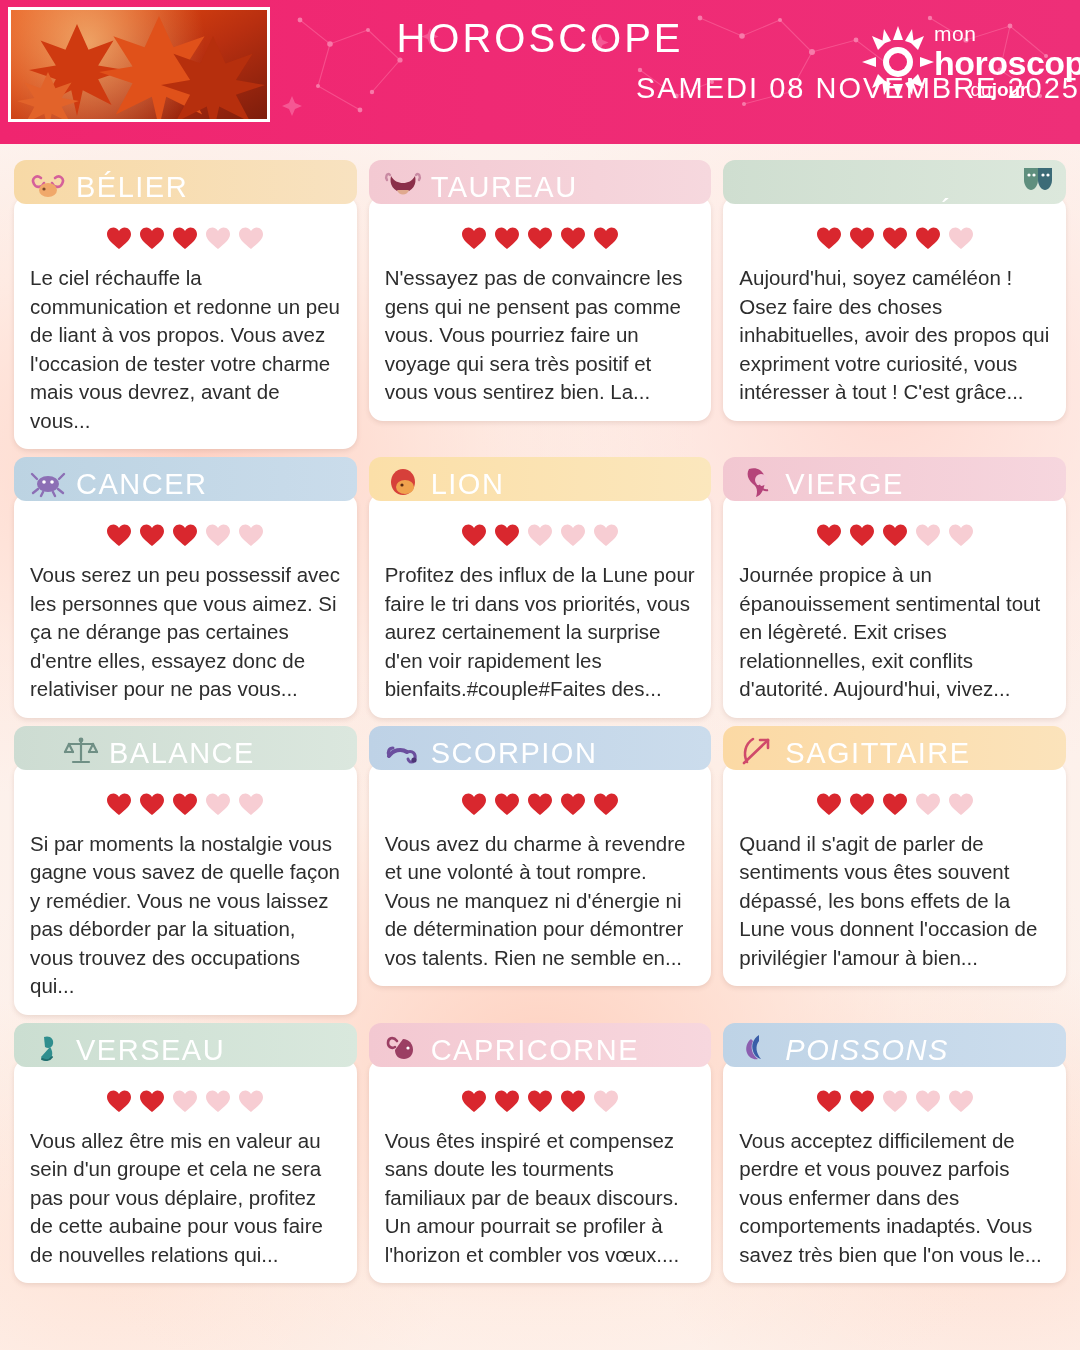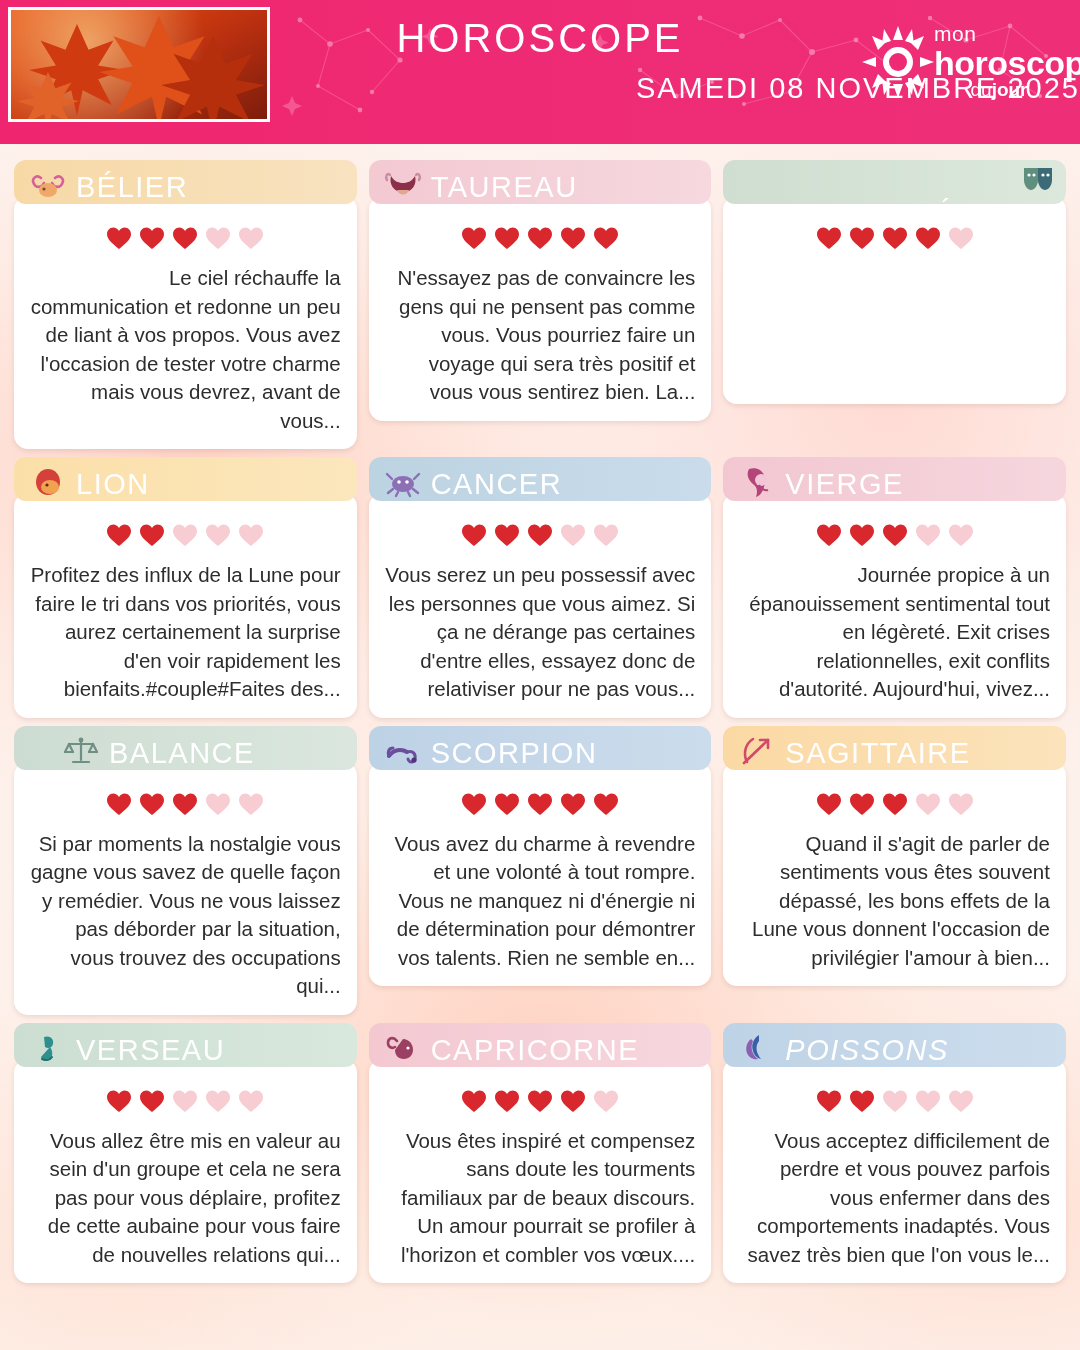--- a/index.html
+++ b/index.html
@@ -130,33 +130,32 @@
     margin: 8px 0 14px 0;
   }
   .heart {
     width: 26px; height: 24px; position: relative;
   }
   .heart svg { display: block; }
   .sign-text {
     font-size: 20.5px;
     line-height: 28.5px;
     color: #2d2d2d;
-    text-align: right;
   }
 
   
   .h-belier   { background: linear-gradient(90deg,#f7d9a6,#f8e2c0); }
   .h-taureau  { background: linear-gradient(90deg,#f3c9d2,#f6d8de); }
   .h-gemeaux  { background: linear-gradient(90deg,#cfded0,#dce8dc); flex-direction: column; }
   .h-cancer   { background: linear-gradient(90deg,#bcd3e2,#cadceb); }
   .h-lion     { background: linear-gradient(90deg,#fbdfa8,#fbe7bd); }
   .h-vierge   { background: linear-gradient(90deg,#f2c7d1,#f6d6de); }
   .h-balance  { background: linear-gradient(90deg,#cddcd2,#dbe7de); padding-left: 47px; }
   .h-scorpion { background: linear-gradient(90deg,#bed2e6,#cbdcec); }
-  .h-sagittaire { background: linear-gradient(90deg,#fbd9a4,#fbe3bb); }
+  .h-sagittaire { background: linear-gradient(90deg,#fbd9a4,#fbe3bb); border-radius: 13px; }
   .h-capricorne { background: linear-gradient(90deg,#f3c8d1,#f7d7de); }
   .h-verseau  { background: linear-gradient(90deg,#cbded1,#d9e8dd); }
   .h-poissons { background: linear-gradient(90deg,#bed3e6,#ccdded); font-style: italic; }
 </style>
 </head>
 <body>
 
 <div class="header">
   <svg class="constell" viewBox="0 0 1080 130" preserveAspectRatio="none">
     <g stroke="#ff81ae" stroke-width="1.1" fill="none" opacity="0.85">
@@ -365,63 +364,21 @@
             <svg viewBox="0 0 26 24" width="26" height="24">
               <path d="M13 23C7 18 1 13.5 1 8.2 1 4.4 4 1.6 7.3 1.6c2.3 0 4.4 1.3 5.7 3.3 1.3-2 3.4-3.3 5.7-3.3C22 1.6 25 4.4 25 8.2 25 13.5 19 18 13 23z" fill="#d9272e"></path>
             </svg>
           </span>
         <span class="heart">
             <svg viewBox="0 0 26 24" width="26" height="24">
               <path d="M13 23C7 18 1 13.5 1 8.2 1 4.4 4 1.6 7.3 1.6c2.3 0 4.4 1.3 5.7 3.3 1.3-2 3.4-3.3 5.7-3.3C22 1.6 25 4.4 25 8.2 25 13.5 19 18 13 23z" fill="#f7cdd3"></path>
             </svg>
           </span>
       </div>
-    </div>
-  </div>
-
-  <div class="sign">
-    <div class="sign-head h-lion">
-      <span class="sign-icon">
-        <svg viewBox="0 0 40 38" width="40" height="38">
-            <path d="M20 6c-7 0-12 6-12 13s5 13 12 13 12-6 12-13S27 6 20 6z" fill="#d6403a"></path>
-            <ellipse cx="22" cy="24" rx="9" ry="7" fill="#f0a24e"></ellipse>
-            <circle cx="19" cy="22" r="1.6" fill="#5a2a14"></circle>
-          </svg>
-      </span>
-      <span class="sign-name">LION</span>
-    </div>
-    <div class="sign-body">
-      <div class="hearts">
-        <span class="heart">
-            <svg viewBox="0 0 26 24" width="26" height="24">
-              <path d="M13 23C7 18 1 13.5 1 8.2 1 4.4 4 1.6 7.3 1.6c2.3 0 4.4 1.3 5.7 3.3 1.3-2 3.4-3.3 5.7-3.3C22 1.6 25 4.4 25 8.2 25 13.5 19 18 13 23z" fill="#d9272e"></path>
-            </svg>
-          </span>
-        <span class="heart">
-            <svg viewBox="0 0 26 24" width="26" height="24">
-              <path d="M13 23C7 18 1 13.5 1 8.2 1 4.4 4 1.6 7.3 1.6c2.3 0 4.4 1.3 5.7 3.3 1.3-2 3.4-3.3 5.7-3.3C22 1.6 25 4.4 25 8.2 25 13.5 19 18 13 23z" fill="#d9272e"></path>
-            </svg>
-          </span>
-        <span class="heart">
-            <svg viewBox="0 0 26 24" width="26" height="24">
-              <path d="M13 23C7 18 1 13.5 1 8.2 1 4.4 4 1.6 7.3 1.6c2.3 0 4.4 1.3 5.7 3.3 1.3-2 3.4-3.3 5.7-3.3C22 1.6 25 4.4 25 8.2 25 13.5 19 18 13 23z" fill="#f7cdd3"></path>
-            </svg>
-          </span>
-        <span class="heart">
-            <svg viewBox="0 0 26 24" width="26" height="24">
-              <path d="M13 23C7 18 1 13.5 1 8.2 1 4.4 4 1.6 7.3 1.6c2.3 0 4.4 1.3 5.7 3.3 1.3-2 3.4-3.3 5.7-3.3C22 1.6 25 4.4 25 8.2 25 13.5 19 18 13 23z" fill="#f7cdd3"></path>
-            </svg>
-          </span>
-        <span class="heart">
-            <svg viewBox="0 0 26 24" width="26" height="24">
-              <path d="M13 23C7 18 1 13.5 1 8.2 1 4.4 4 1.6 7.3 1.6c2.3 0 4.4 1.3 5.7 3.3 1.3-2 3.4-3.3 5.7-3.3C22 1.6 25 4.4 25 8.2 25 13.5 19 18 13 23z" fill="#f7cdd3"></path>
-            </svg>
-          </span>
-      </div>
-      <div class="sign-text">Profitez des influx de la Lune pour faire le tri dans vos priorités, vous aurez certainement la surprise d'en voir rapidement les bienfaits.#couple#Faites des...</div>
+      <div class="sign-text">Aujourd'hui, soyez caméléon ! Osez faire des choses inhabituelles, avoir des propos qui expriment votre curiosité, vous intéresser à tout ! C'est grâce...</div>
     </div>
   </div>
 
   <div class="sign">
     <div class="sign-head h-cancer">
       <span class="sign-icon">
         <svg viewBox="0 0 40 38" width="40" height="38">
             <ellipse cx="20" cy="21" rx="11" ry="8" fill="#8c6fb5"></ellipse>
             <circle cx="16" cy="19" r="1.8" fill="#fff"></circle>
             <circle cx="24" cy="19" r="1.8" fill="#fff"></circle>
@@ -459,20 +416,63 @@
               <path d="M13 23C7 18 1 13.5 1 8.2 1 4.4 4 1.6 7.3 1.6c2.3 0 4.4 1.3 5.7 3.3 1.3-2 3.4-3.3 5.7-3.3C22 1.6 25 4.4 25 8.2 25 13.5 19 18 13 23z" fill="#f7cdd3"></path>
             </svg>
           </span>
         <span class="heart">
             <svg viewBox="0 0 26 24" width="26" height="24">
               <path d="M13 23C7 18 1 13.5 1 8.2 1 4.4 4 1.6 7.3 1.6c2.3 0 4.4 1.3 5.7 3.3 1.3-2 3.4-3.3 5.7-3.3C22 1.6 25 4.4 25 8.2 25 13.5 19 18 13 23z" fill="#f7cdd3"></path>
             </svg>
           </span>
       </div>
       <div class="sign-text">Vous serez un peu possessif avec les personnes que vous aimez. Si ça ne dérange pas certaines d'entre elles, essayez donc de relativiser pour ne pas vous...</div>
+    </div>
+  </div>
+
+  <div class="sign">
+    <div class="sign-head h-lion">
+      <span class="sign-icon">
+        <svg viewBox="0 0 40 38" width="40" height="38">
+            <path d="M20 6c-7 0-12 6-12 13s5 13 12 13 12-6 12-13S27 6 20 6z" fill="#d6403a"></path>
+            <ellipse cx="22" cy="24" rx="9" ry="7" fill="#f0a24e"></ellipse>
+            <circle cx="19" cy="22" r="1.6" fill="#5a2a14"></circle>
+          </svg>
+      </span>
+      <span class="sign-name">LION</span>
+    </div>
+    <div class="sign-body">
+      <div class="hearts">
+        <span class="heart">
+            <svg viewBox="0 0 26 24" width="26" height="24">
+              <path d="M13 23C7 18 1 13.5 1 8.2 1 4.4 4 1.6 7.3 1.6c2.3 0 4.4 1.3 5.7 3.3 1.3-2 3.4-3.3 5.7-3.3C22 1.6 25 4.4 25 8.2 25 13.5 19 18 13 23z" fill="#d9272e"></path>
+            </svg>
+          </span>
+        <span class="heart">
+            <svg viewBox="0 0 26 24" width="26" height="24">
+              <path d="M13 23C7 18 1 13.5 1 8.2 1 4.4 4 1.6 7.3 1.6c2.3 0 4.4 1.3 5.7 3.3 1.3-2 3.4-3.3 5.7-3.3C22 1.6 25 4.4 25 8.2 25 13.5 19 18 13 23z" fill="#d9272e"></path>
+            </svg>
+          </span>
+        <span class="heart">
+            <svg viewBox="0 0 26 24" width="26" height="24">
+              <path d="M13 23C7 18 1 13.5 1 8.2 1 4.4 4 1.6 7.3 1.6c2.3 0 4.4 1.3 5.7 3.3 1.3-2 3.4-3.3 5.7-3.3C22 1.6 25 4.4 25 8.2 25 13.5 19 18 13 23z" fill="#f7cdd3"></path>
+            </svg>
+          </span>
+        <span class="heart">
+            <svg viewBox="0 0 26 24" width="26" height="24">
+              <path d="M13 23C7 18 1 13.5 1 8.2 1 4.4 4 1.6 7.3 1.6c2.3 0 4.4 1.3 5.7 3.3 1.3-2 3.4-3.3 5.7-3.3C22 1.6 25 4.4 25 8.2 25 13.5 19 18 13 23z" fill="#f7cdd3"></path>
+            </svg>
+          </span>
+        <span class="heart">
+            <svg viewBox="0 0 26 24" width="26" height="24">
+              <path d="M13 23C7 18 1 13.5 1 8.2 1 4.4 4 1.6 7.3 1.6c2.3 0 4.4 1.3 5.7 3.3 1.3-2 3.4-3.3 5.7-3.3C22 1.6 25 4.4 25 8.2 25 13.5 19 18 13 23z" fill="#f7cdd3"></path>
+            </svg>
+          </span>
+      </div>
+      <div class="sign-text">Profitez des influx de la Lune pour faire le tri dans vos priorités, vous aurez certainement la surprise d'en voir rapidement les bienfaits.#couple#Faites des...</div>
     </div>
   </div>
 
   <div class="sign">
     <div class="sign-head h-vierge">
       <span class="sign-icon">
         <svg viewBox="0 0 40 38" width="40" height="38">
             <path d="M12 6c8-3 16 2 16 11 0 8-4 16-9 17 2-6 1-10-3-13-5-4-7-10-4-15z" fill="#b5447a"></path>
             <circle cx="24" cy="17" r="6" fill="#f2c6d6"></circle>
             <path d="M22 22c2 4 6 6 9 5" stroke="#b5447a" stroke-width="2" fill="none"></path>

